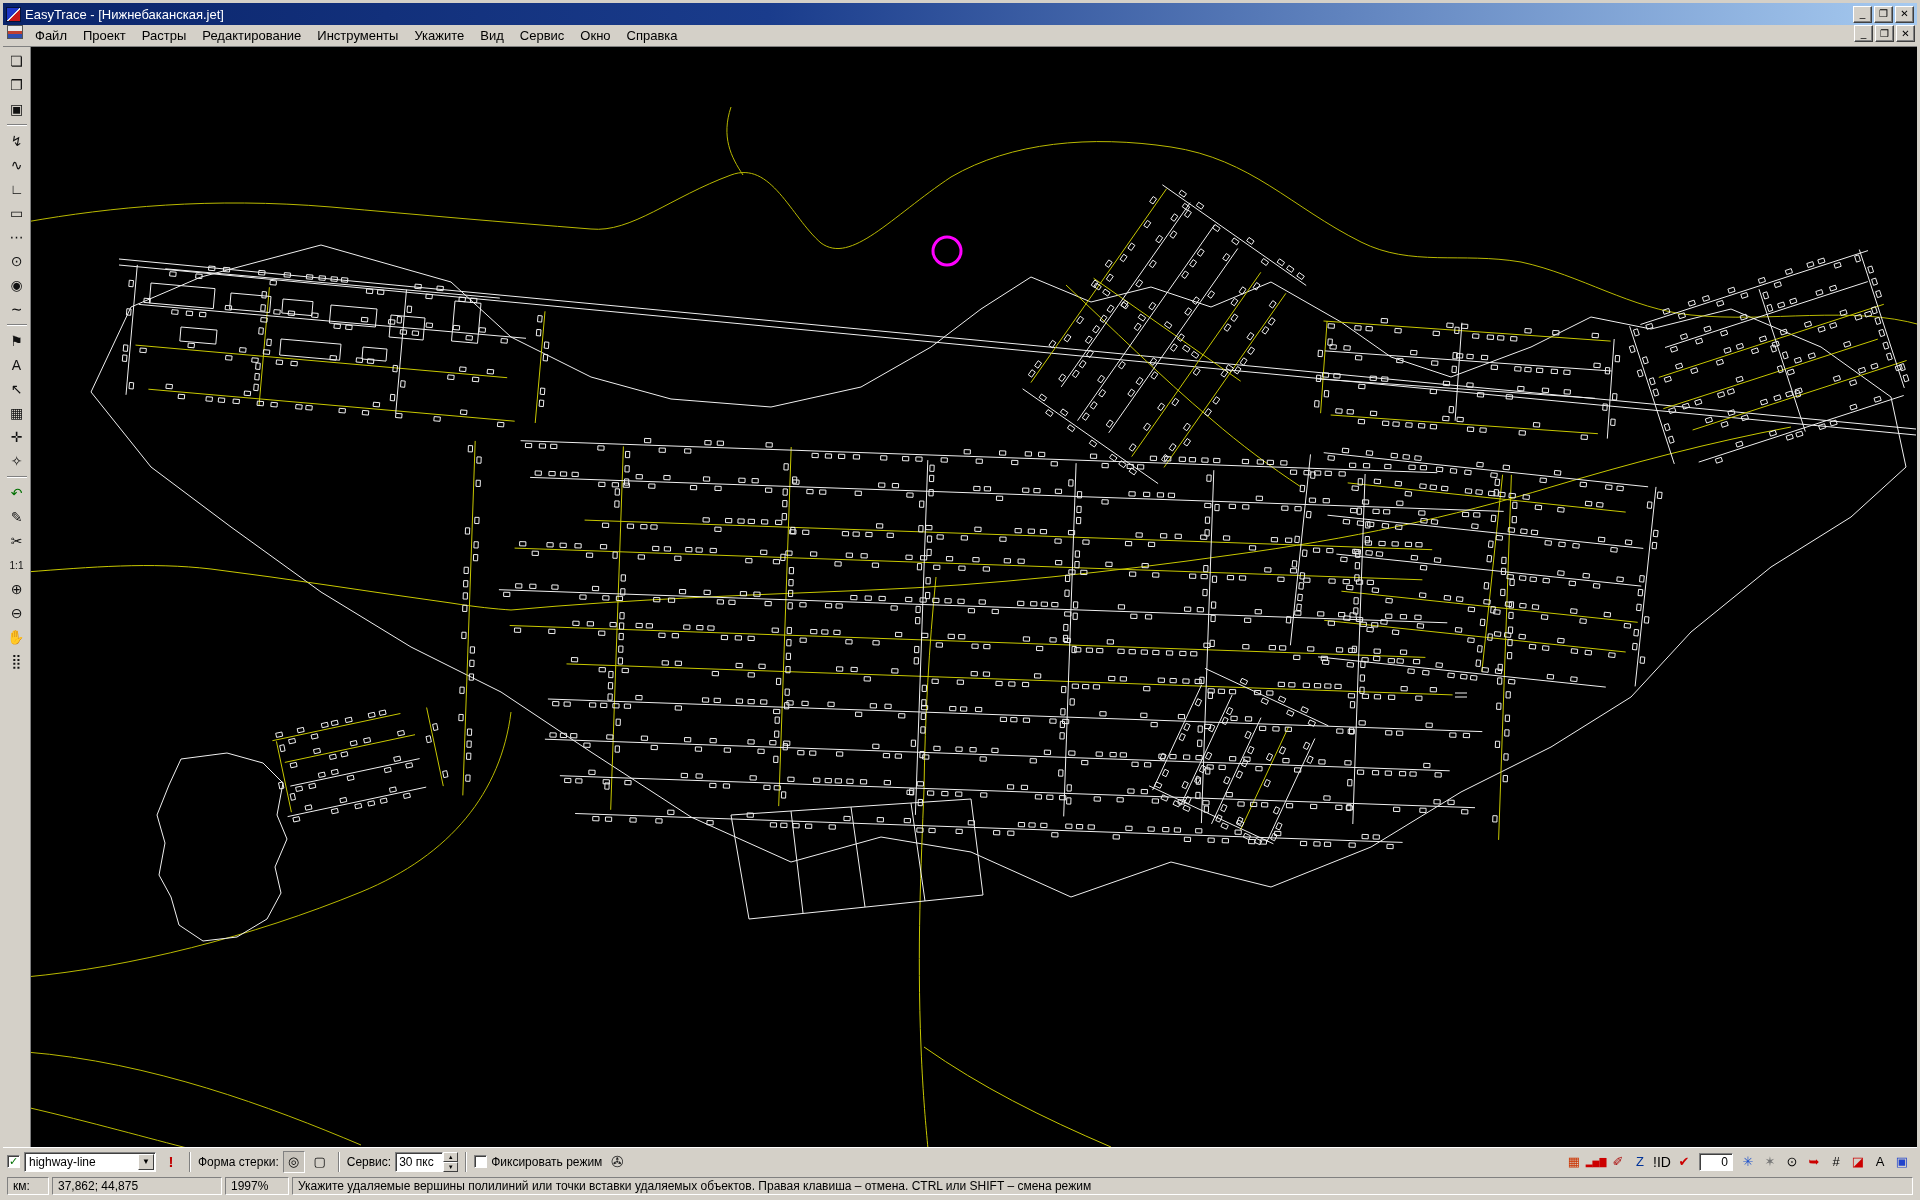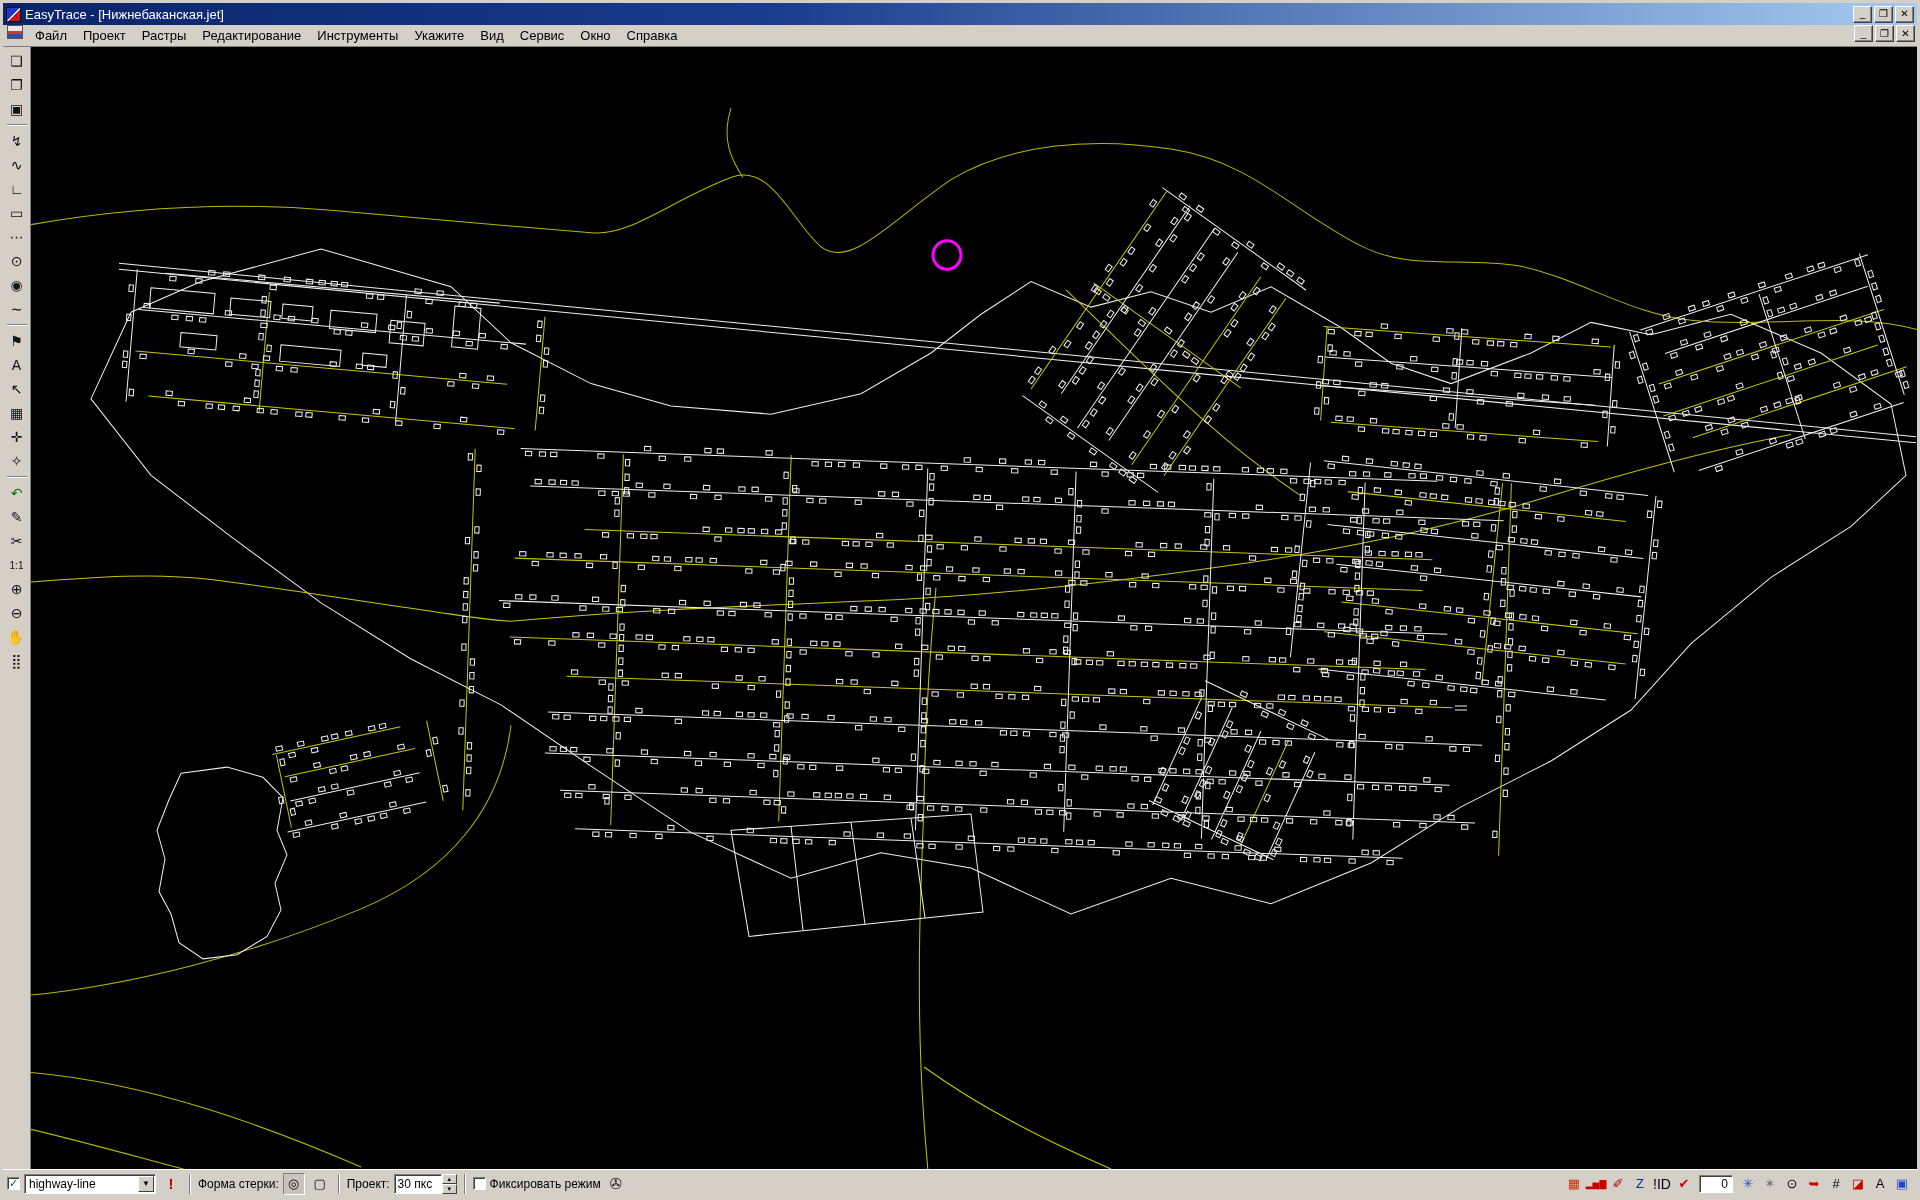--- a/index.html
+++ b/index.html
@@ -238,21 +238,21 @@
       </span>
     <span class="vsep"></span>
     <span class="lbl">Форма стерки:</span>
     <span class="sbtn pressed">
         <span>◎</span>
       </span>
     <span class="sbtn">
         <span>▢</span>
       </span>
     <span class="vsep"></span>
-    <span class="lbl">Проект:</span>
+    <span class="lbl">Сервис:</span>
     <span class="spin">
       <span class="sval">30 пкс</span>
       <span class="arrows">
         <div>▲</div>
         <div>▼</div>
       </span>
     </span>
     <span class="vsep"></span>
     <span class="chk" style="color:transparent"></span>
     <span class="lbl">Фиксировать режим</span>
@@ -302,14 +302,20 @@
         </button>
         <button class="sbtn">
           <span style="color: rgb(0, 0, 0);">A</span>
         </button>
         <button class="sbtn">
           <span style="color: rgb(34, 68, 204);">▣</span>
         </button>
       </span>
   </div>
 
+  <div class="statusbar">
+    <span class="spanel sp-km">км:</span>
+    <span class="spanel sp-coord">37,862; 44,875</span>
+    <span class="spanel sp-zoom">1997%</span>
+    <span class="spanel sp-msg">Укажите удаляемые вершины полилиний или точки вставки удаляемых объектов. Правая клавиша – отмена. CTRL или SHIFT – смена режим</span>
+  </div>
 
 </div>
 
 </body></html>

